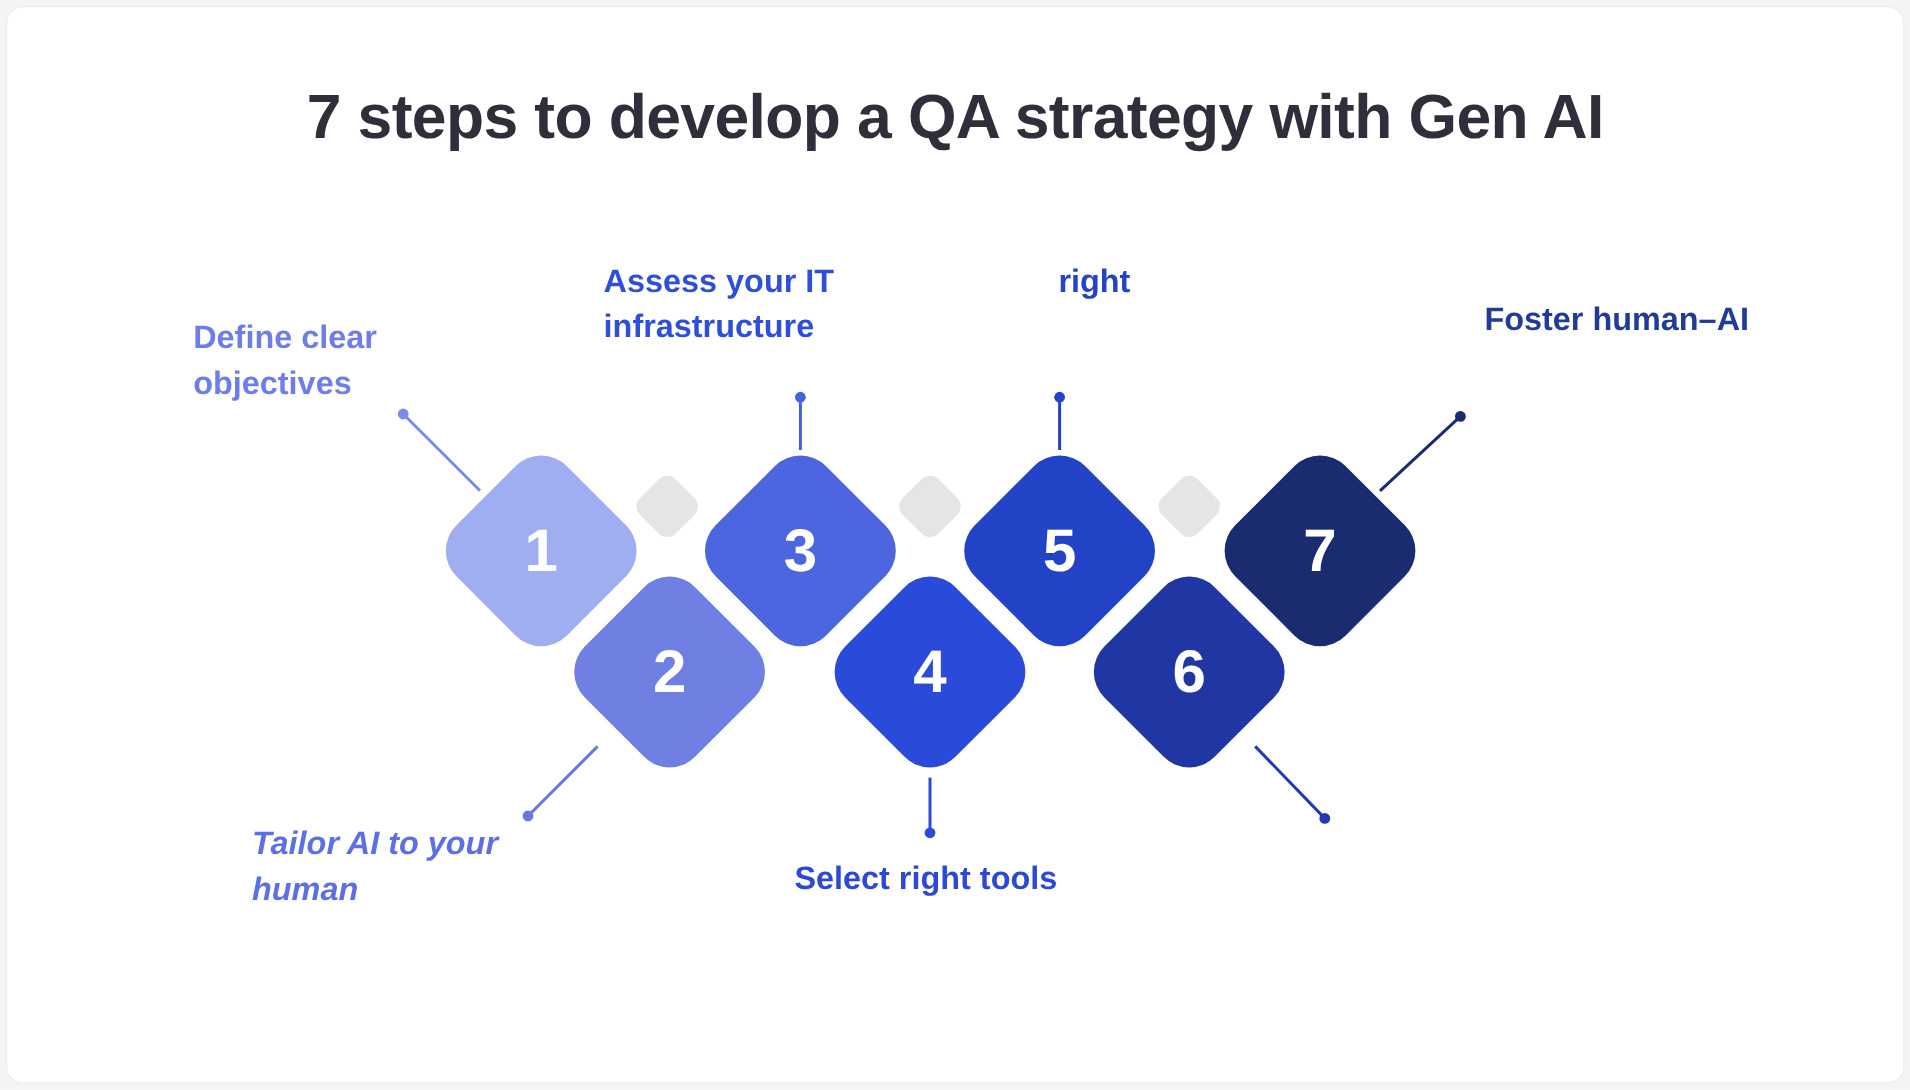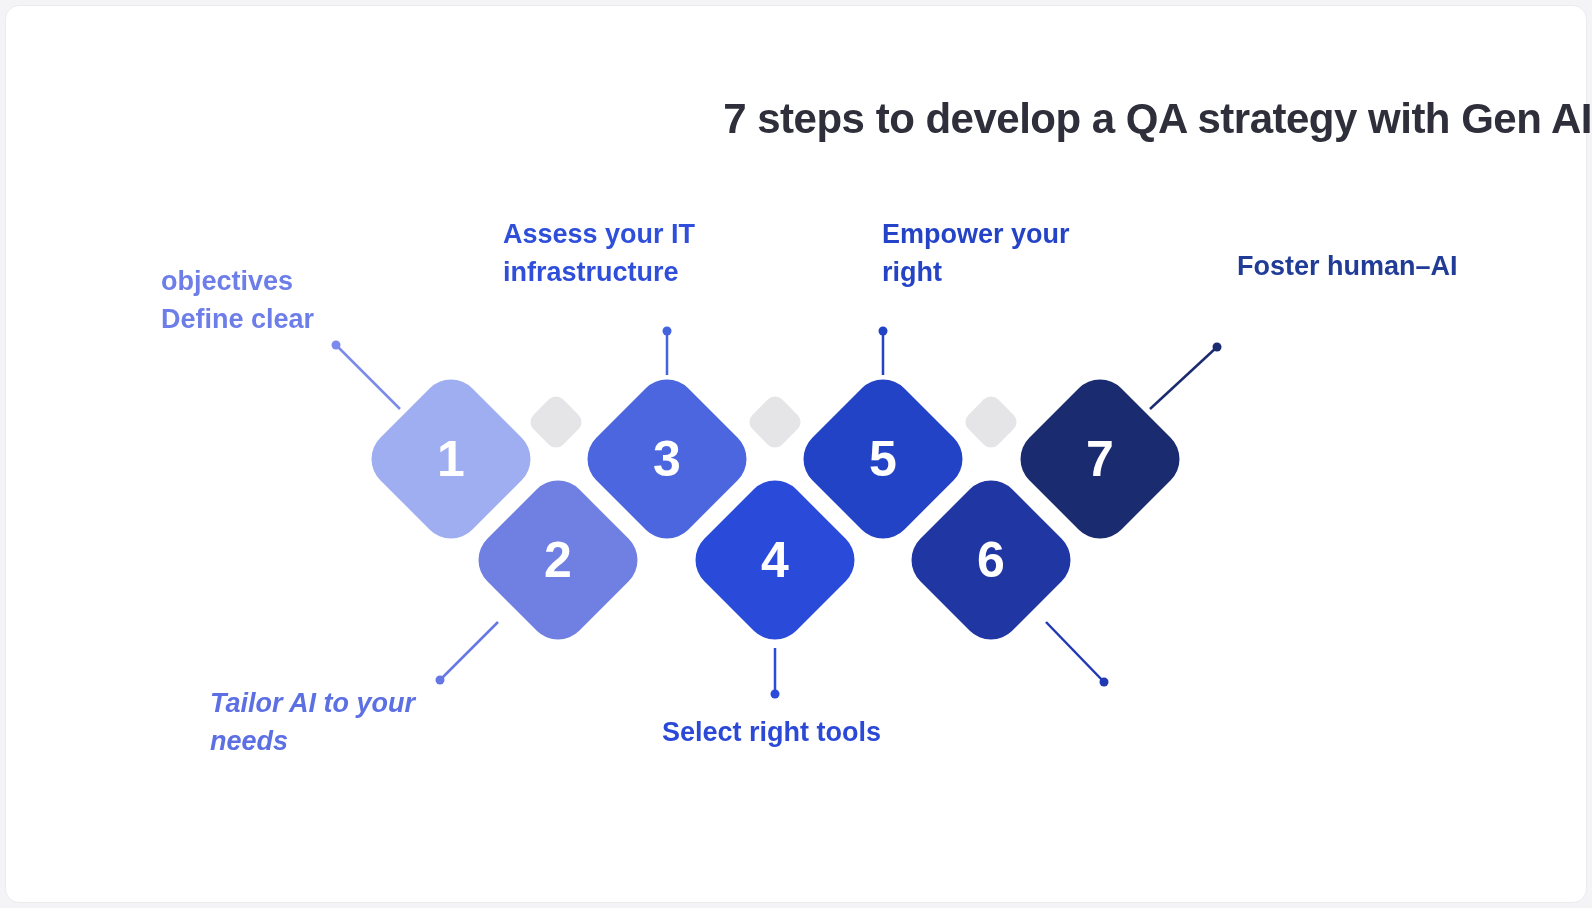--- a/index.html
+++ b/index.html
@@ -13,26 +13,25 @@
     position:absolute;
     inset:5px;
     background:#ffffff;
     border:1px solid #ebebee;
     border-radius:14px;
   }
   .page-title {
     position:absolute;
     left:0; right:0;
     top:68px;
-    text-align:right;
-    font-size:42px;
+    text-align:center;
+    font-size:52px;
     font-weight:700;
     letter-spacing:-0.5px;
     z-index:4;
-    margin-top:27px;
   }
   .overlay {
     position:absolute;
     left:0; top:0;
     z-index:1;
     pointer-events:none;
   }
   .diamond {
     position:absolute;
     width:130px; height:130px;
@@ -112,36 +111,35 @@
   <span class="num" style="color: rgb(255, 255, 255);">5</span>
 </div>
 <div class="diamond" style="left: 991px; top: 560px; background-color: rgb(32, 54, 163);">
   <span class="num" style="color: rgb(255, 255, 255);">6</span>
 </div>
 <div class="diamond" style="left: 1100px; top: 459px; background-color: rgb(27, 43, 112);">
   <span class="num" style="color: rgb(255, 255, 255);">7</span>
 </div>
 
 <div class="label" style="left: 161px; top: 262px; color: rgb(110, 126, 233);">
+  <div>Define clear</div>
   <div>objectives</div>
-  <div>Define clear</div>
 </div>
 <div class="label" style="left: 210px; top: 684px; color: rgb(92, 111, 227); font-style: italic;">
   <div>Tailor AI to your</div>
-  <div>needs</div>
+  <div>human</div>
 </div>
 <div class="label" style="left: 503px; top: 215px; color: rgb(47, 79, 218);">
   <div>Assess your IT</div>
   <div>infrastructure</div>
 </div>
 <div class="label" style="left: 662px; top: 713px; color: rgb(43, 73, 214);">
   <div>Select right tools</div>
   <div></div>
 </div>
 <div class="label" style="left: 882px; top: 215px; color: rgb(36, 67, 198);">
-  <div>Empower your</div>
   <div>right</div>
 </div>
 <div class="label" style="left: 1127px; top: 684px; color: rgb(42, 67, 196);">
 </div>
 <div class="label" style="left: 1237px; top: 247px; color: rgb(32, 60, 151);">
   <div>Foster human–AI</div>
 </div>
 
 </body></html>

